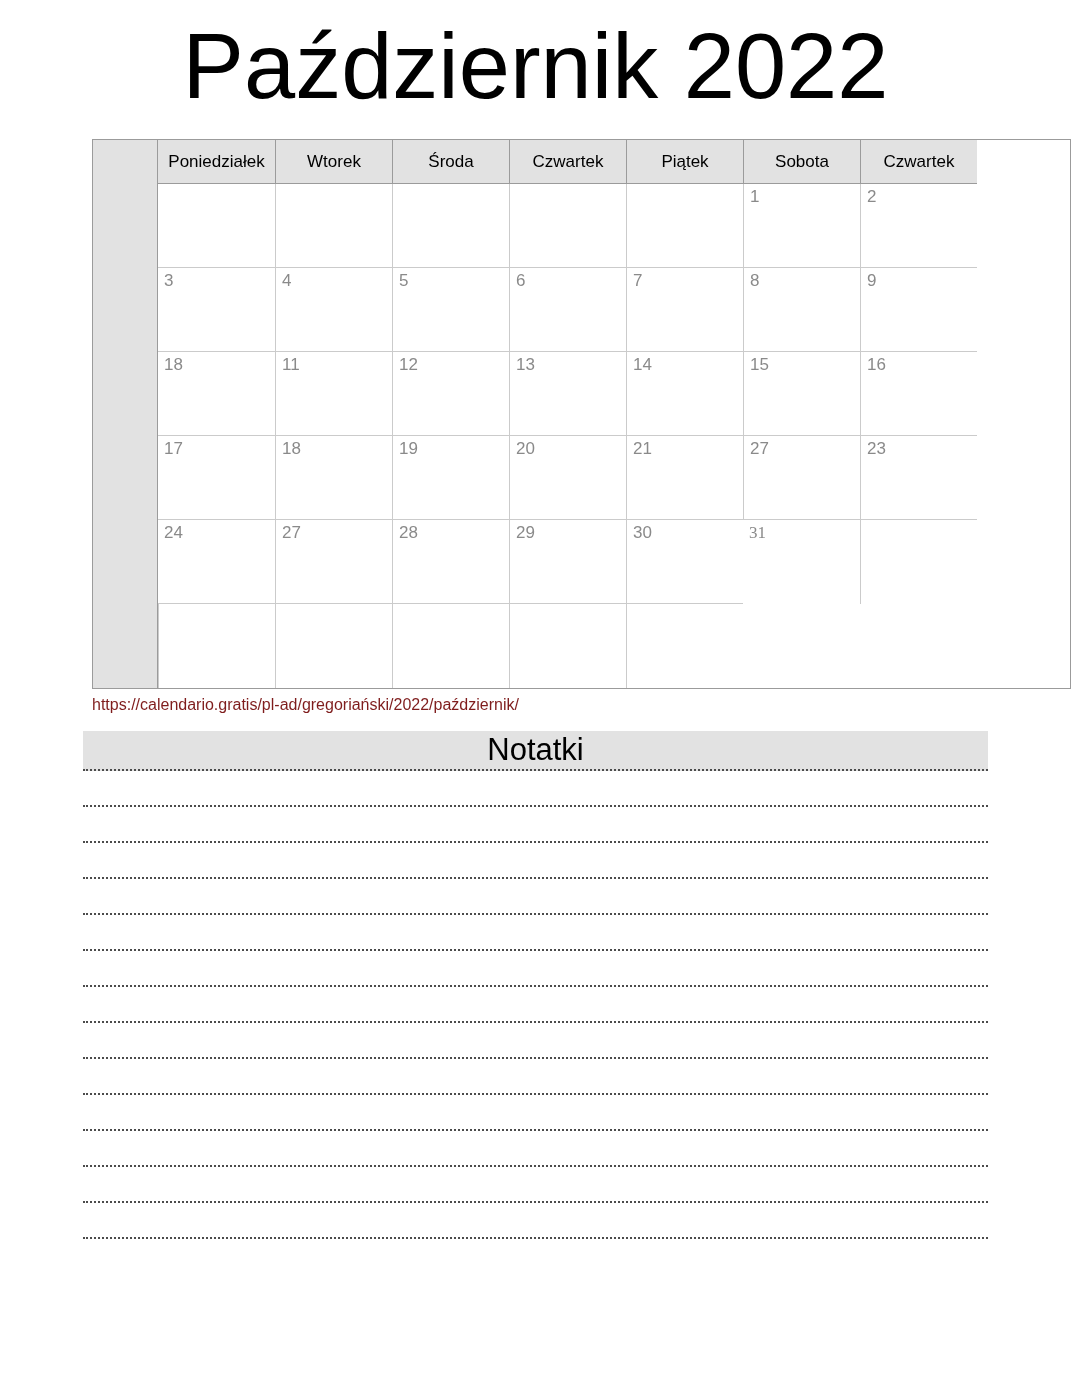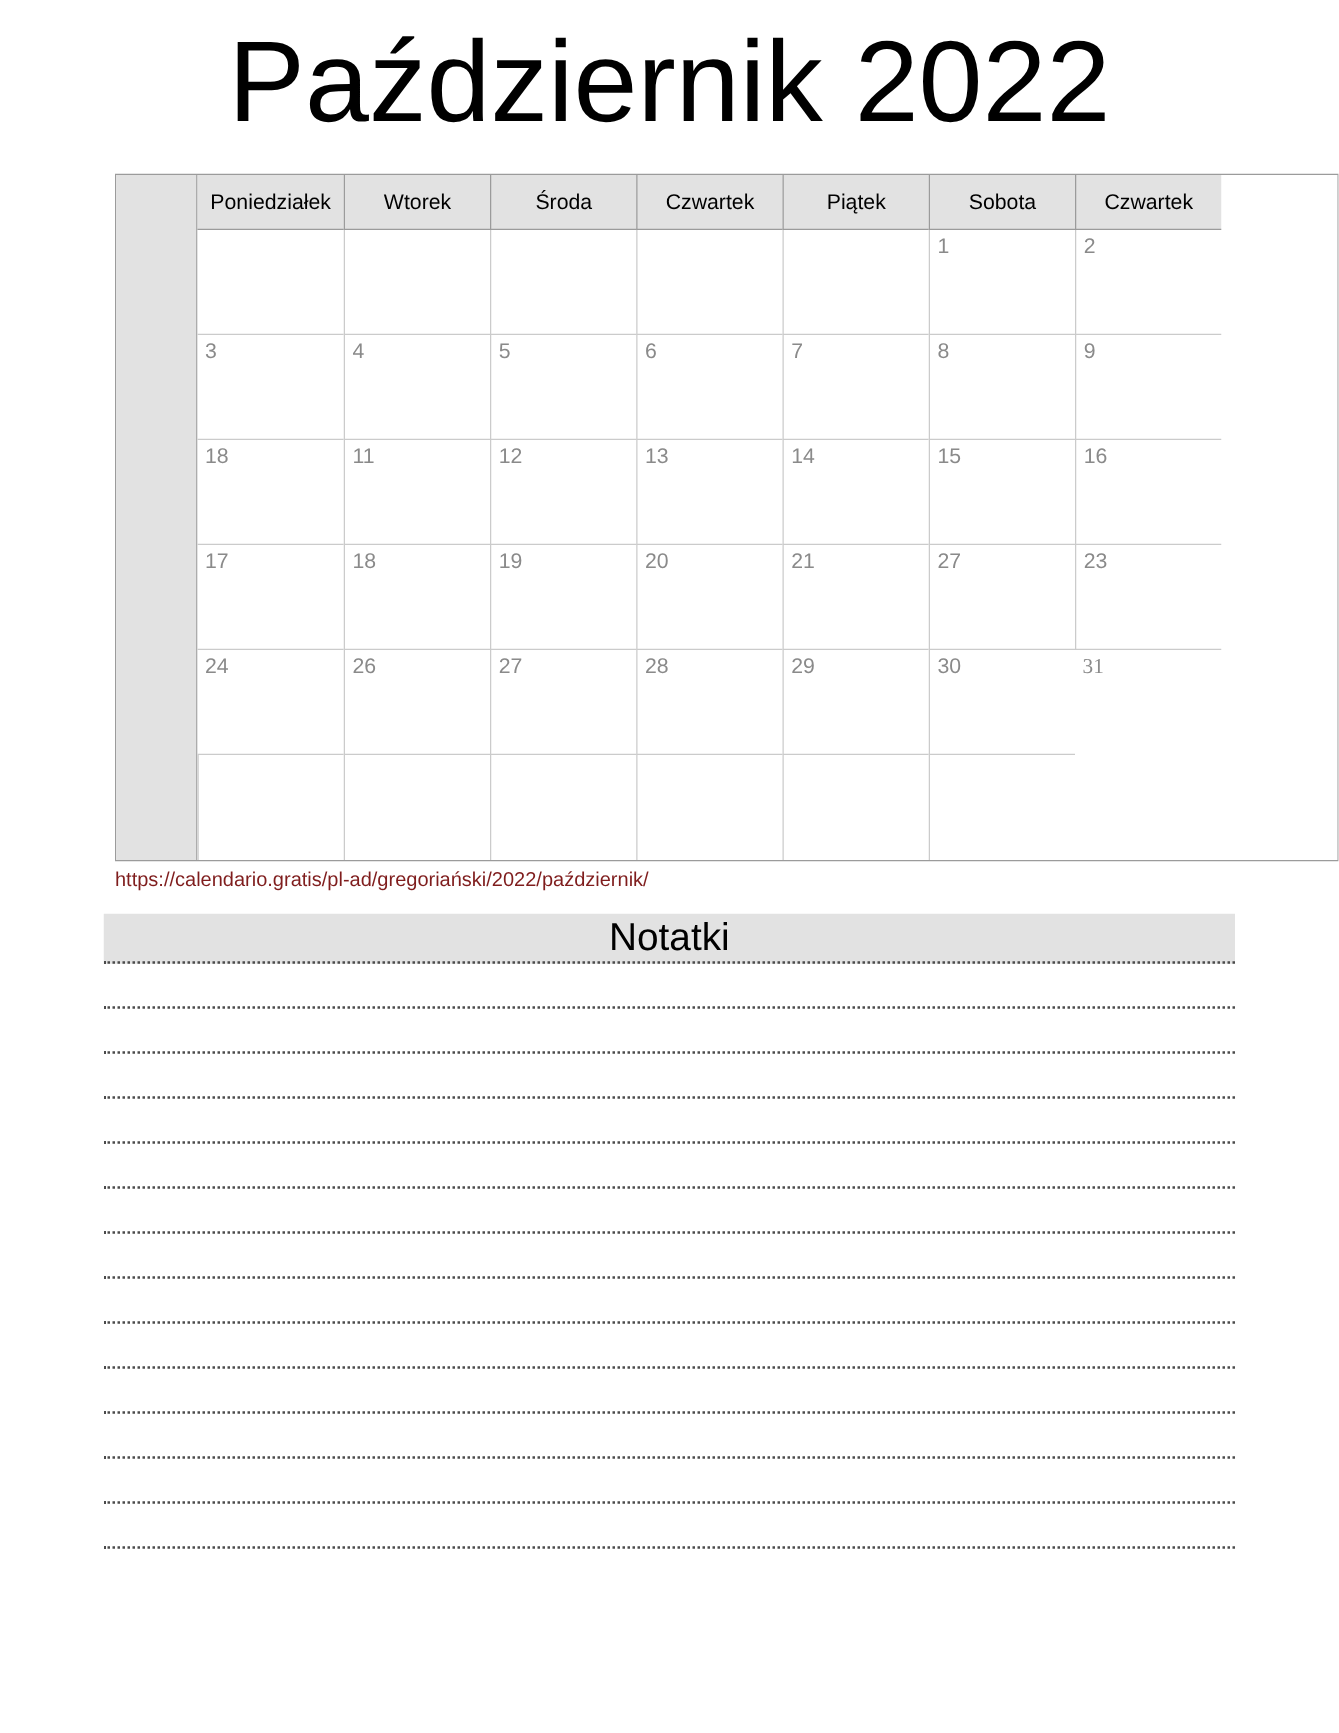--- a/index.html
+++ b/index.html
@@ -165,23 +165,20 @@
         <span class="daynum">27</span>
       </div>
     <div class="cell">
         <span class="daynum">23</span>
       </div>
 
     <div class="cell c1">
         <span class="daynum">24</span>
       </div>
     <div class="cell">
-        <span class="daynum">26</span>
-      </div>
-    <div class="cell">
         <span class="daynum">27</span>
       </div>
     <div class="cell">
         <span class="daynum">28</span>
       </div>
     <div class="cell">
         <span class="daynum">29</span>
       </div>
     <div class="cell">
         <span class="daynum">30</span>

